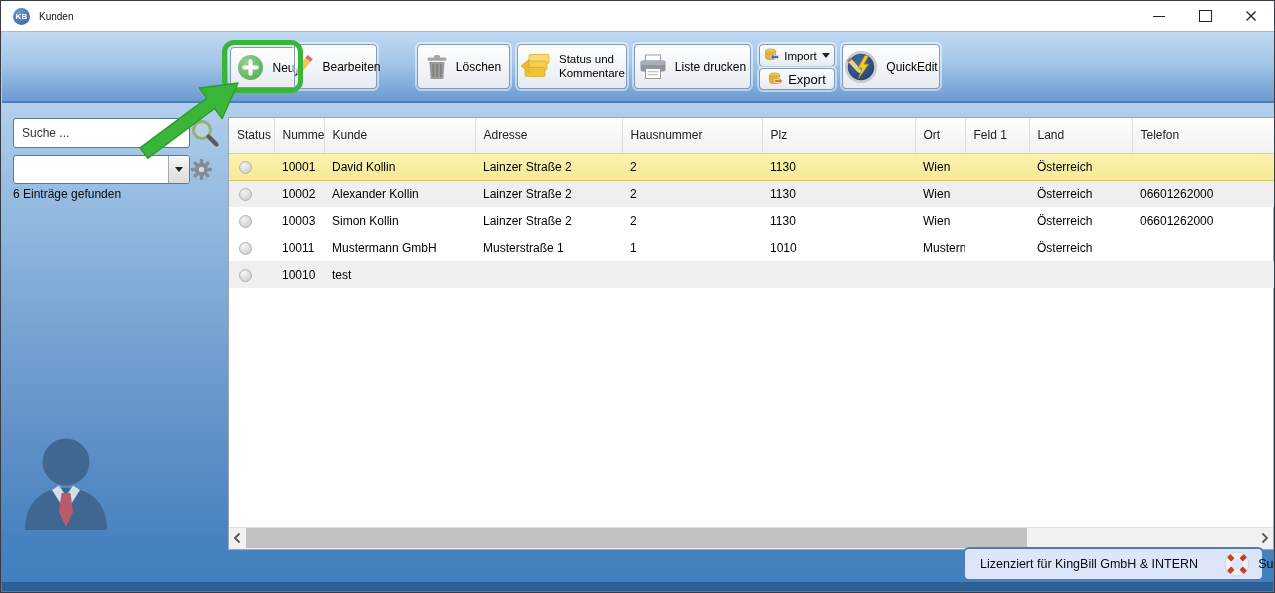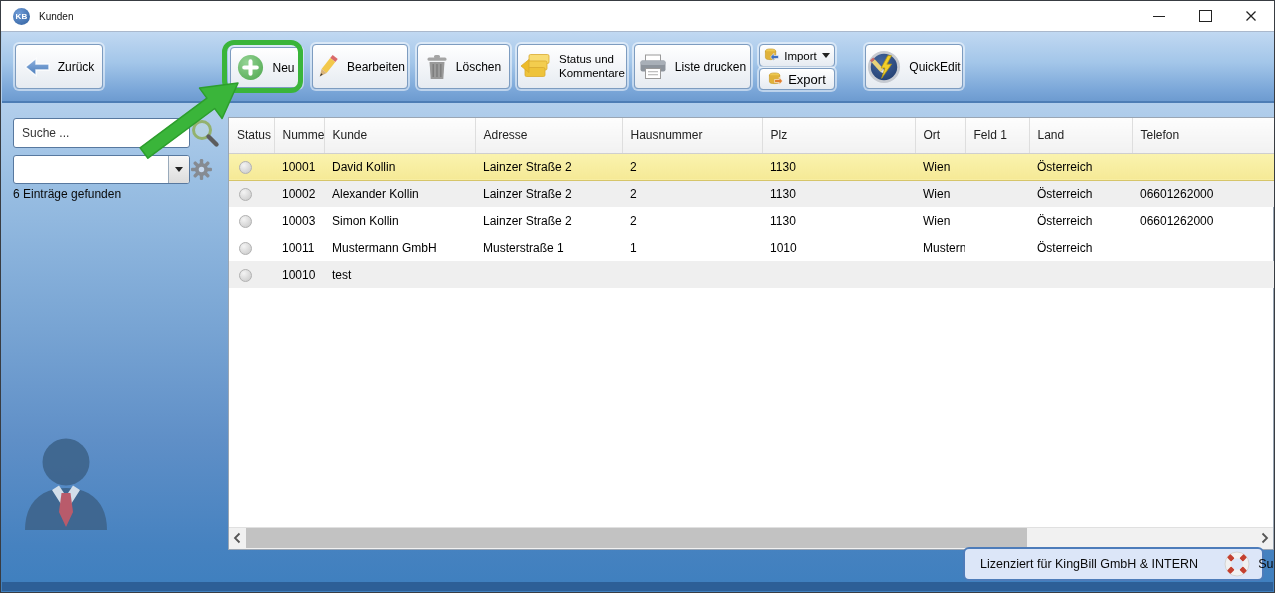--- a/index.html
+++ b/index.html
@@ -20,28 +20,28 @@
   .toolbar{position:absolute;left:1px;top:30px;width:1273px;height:70px;
     background:linear-gradient(180deg,#c2d9f2 0%,#a3c6e9 45%,#7aa6d8 85%,#6d9bd0 100%);
     border-bottom:2px solid #4d7db5;z-index:2;}
   .tb-btn{position:absolute;top:13px;height:45px;box-sizing:border-box;
     background:linear-gradient(180deg,#ffffff 0%,#f4f6f9 45%,#e6ebf1 100%);
     border:1px solid #7d9cc0;border-radius:4px;box-shadow:0 0 0 2px rgba(255,255,255,.5);
     display:flex;align-items:center;justify-content:center;gap:8px;font-size:12px;color:#000;cursor:default;}
   .tb-btn svg{flex:0 0 auto;}
   .btn-back{left:13px;width:88px;}
   .btn-new{left:228px;width:72px;top:16px;height:41px;}
-  .btn-edit{left:310px;width:96px;text-align:right;}
+  .btn-edit{left:292px;width:83px;text-align:right;}
   .btn-delete{left:415px;width:93px;}
   .btn-status{left:515px;width:110px;font-size:11.5px;}
   .btn-status .lbl{text-align:left;line-height:1.2;width:64px;}
   .btn-print{left:632px;width:117px;}
   .btn-import{left:757px;width:76px;height:23px;top:13px;font-size:11.5px;gap:5px;}
   .btn-export{left:757px;width:76px;height:22px;top:37px;font-size:13px;gap:5px;}
-  .btn-quickedit{left:840px;width:98px;margin-left:23px;}
+  .btn-quickedit{left:840px;width:98px;}
   .caret-down{width:0;height:0;border-left:4px solid transparent;border-right:4px solid transparent;border-top:5px solid #222;}
   
   .hl-box{position:absolute;left:221px;top:39px;width:81px;height:53px;box-sizing:border-box;
     border:5px solid #3ab53a;border-radius:12px;z-index:6;}
   .hl-arrow{position:absolute;left:128px;top:66px;z-index:7;}
   
   .search-input{position:absolute;left:12px;top:117px;width:177px;height:30px;box-sizing:border-box;
     border:1px solid #57789f;border-radius:3px;padding:0 8px;font-size:12px;font-family:"Liberation Sans",sans-serif;background:#fff;color:#111;}
   .search-input::placeholder{color:#333;opacity:1;}
   .search-icon{position:absolute;left:188px;top:116px;}
@@ -95,32 +95,20 @@
         </div>
       <div class="win-btn">
         <svg width="12" height="12" viewBox="0 0 12 12">
             <path d="M1.5 1.5 L10.5 10.5 M10.5 1.5 L1.5 10.5" stroke="#222" stroke-width="1.3"></path>
           </svg>
       </div>
     </div>
   </div>
 
   <div class="toolbar">
-    <div class="tb-btn btn-back">
-      <svg width="26" height="22" viewBox="0 0 26 22">
-        <defs>
-            <linearGradient id="bgrad" x1="0" y1="0" x2="0" y2="1">
-              <stop offset="0" stop-color="#8fb2e0"></stop>
-              <stop offset="1" stop-color="#4a7cba"></stop>
-            </linearGradient>
-          </defs>
-        <path d="M25 8 L12 8 L12 2.5 L1.5 11 L12 19.5 L12 14 L25 14 Z" fill="url(#bgrad)" stroke="rgba(255,255,255,.85)" stroke-width="1.4"></path>
-      </svg>
-      <span>Zurück</span>
-    </div>
 
     <div class="tb-btn btn-new">
       <svg width="27" height="27" viewBox="0 0 28 28">
         <defs>
             <radialGradient id="ngrad" cx=".35" cy=".3" r=".9">
               <stop offset="0" stop-color="#94d394"></stop>
               <stop offset="1" stop-color="#4fa84f"></stop>
             </radialGradient>
           </defs>
         <circle cx="14" cy="14" r="13" fill="url(#ngrad)"></circle>

